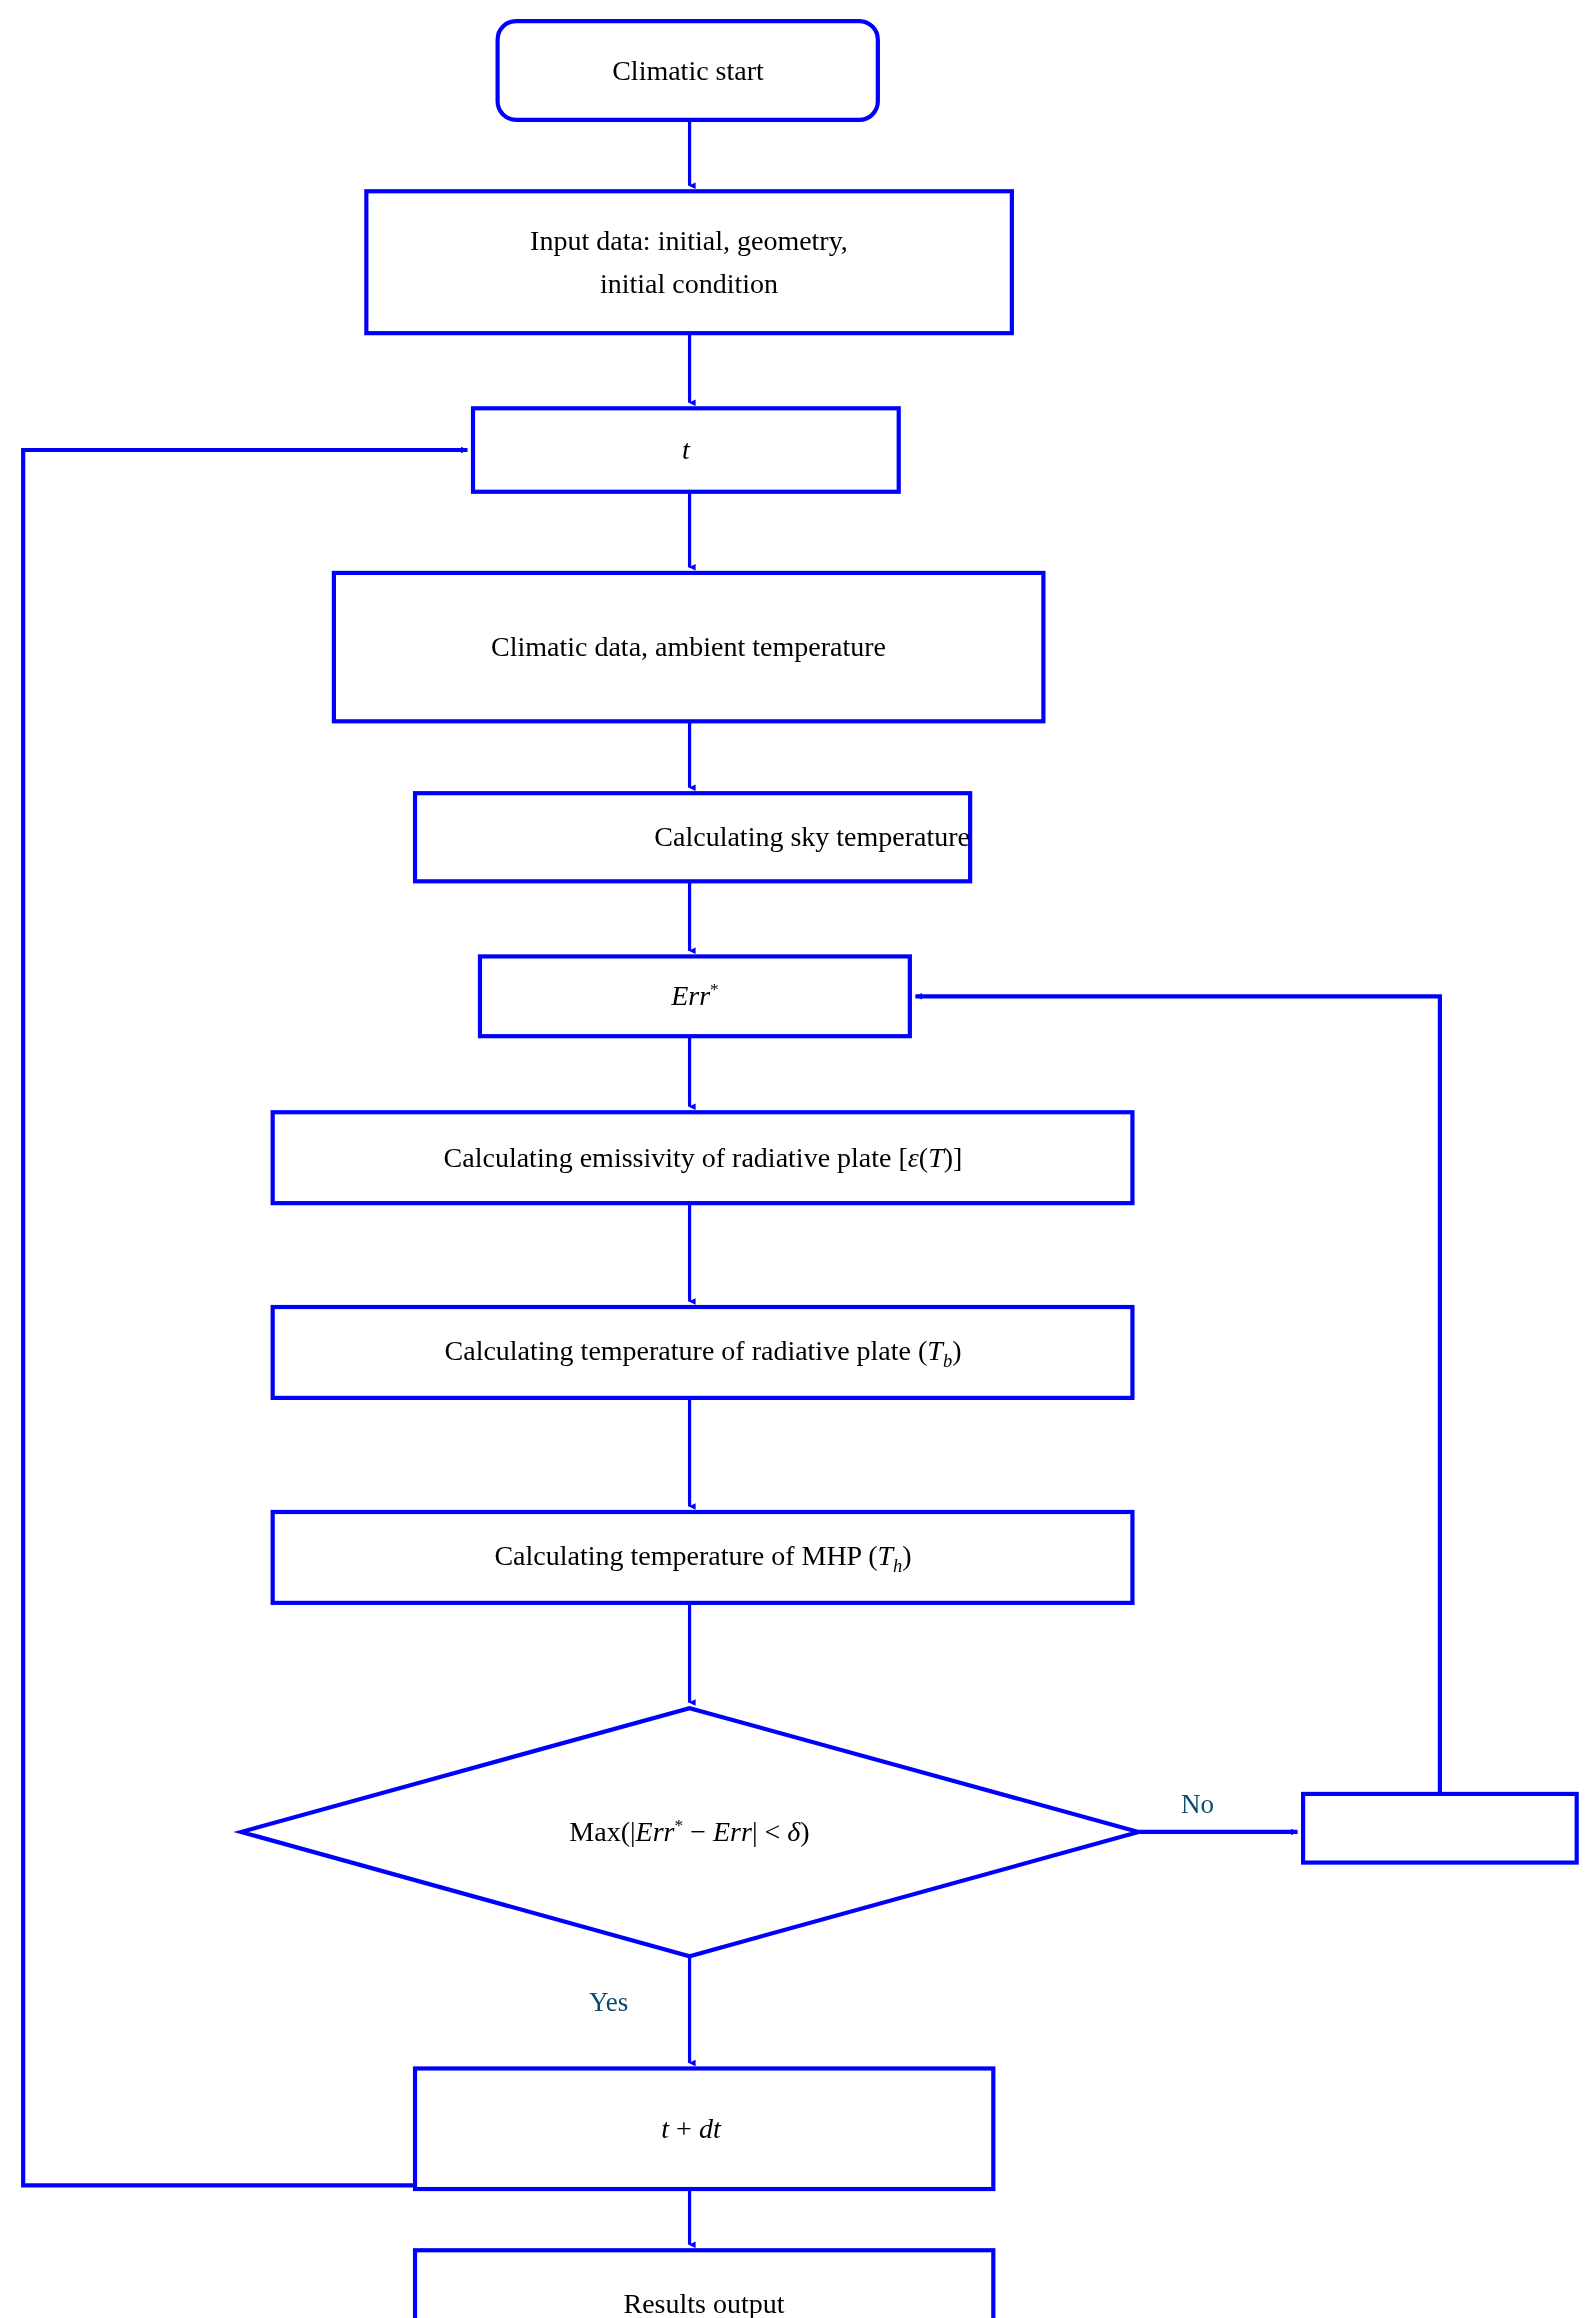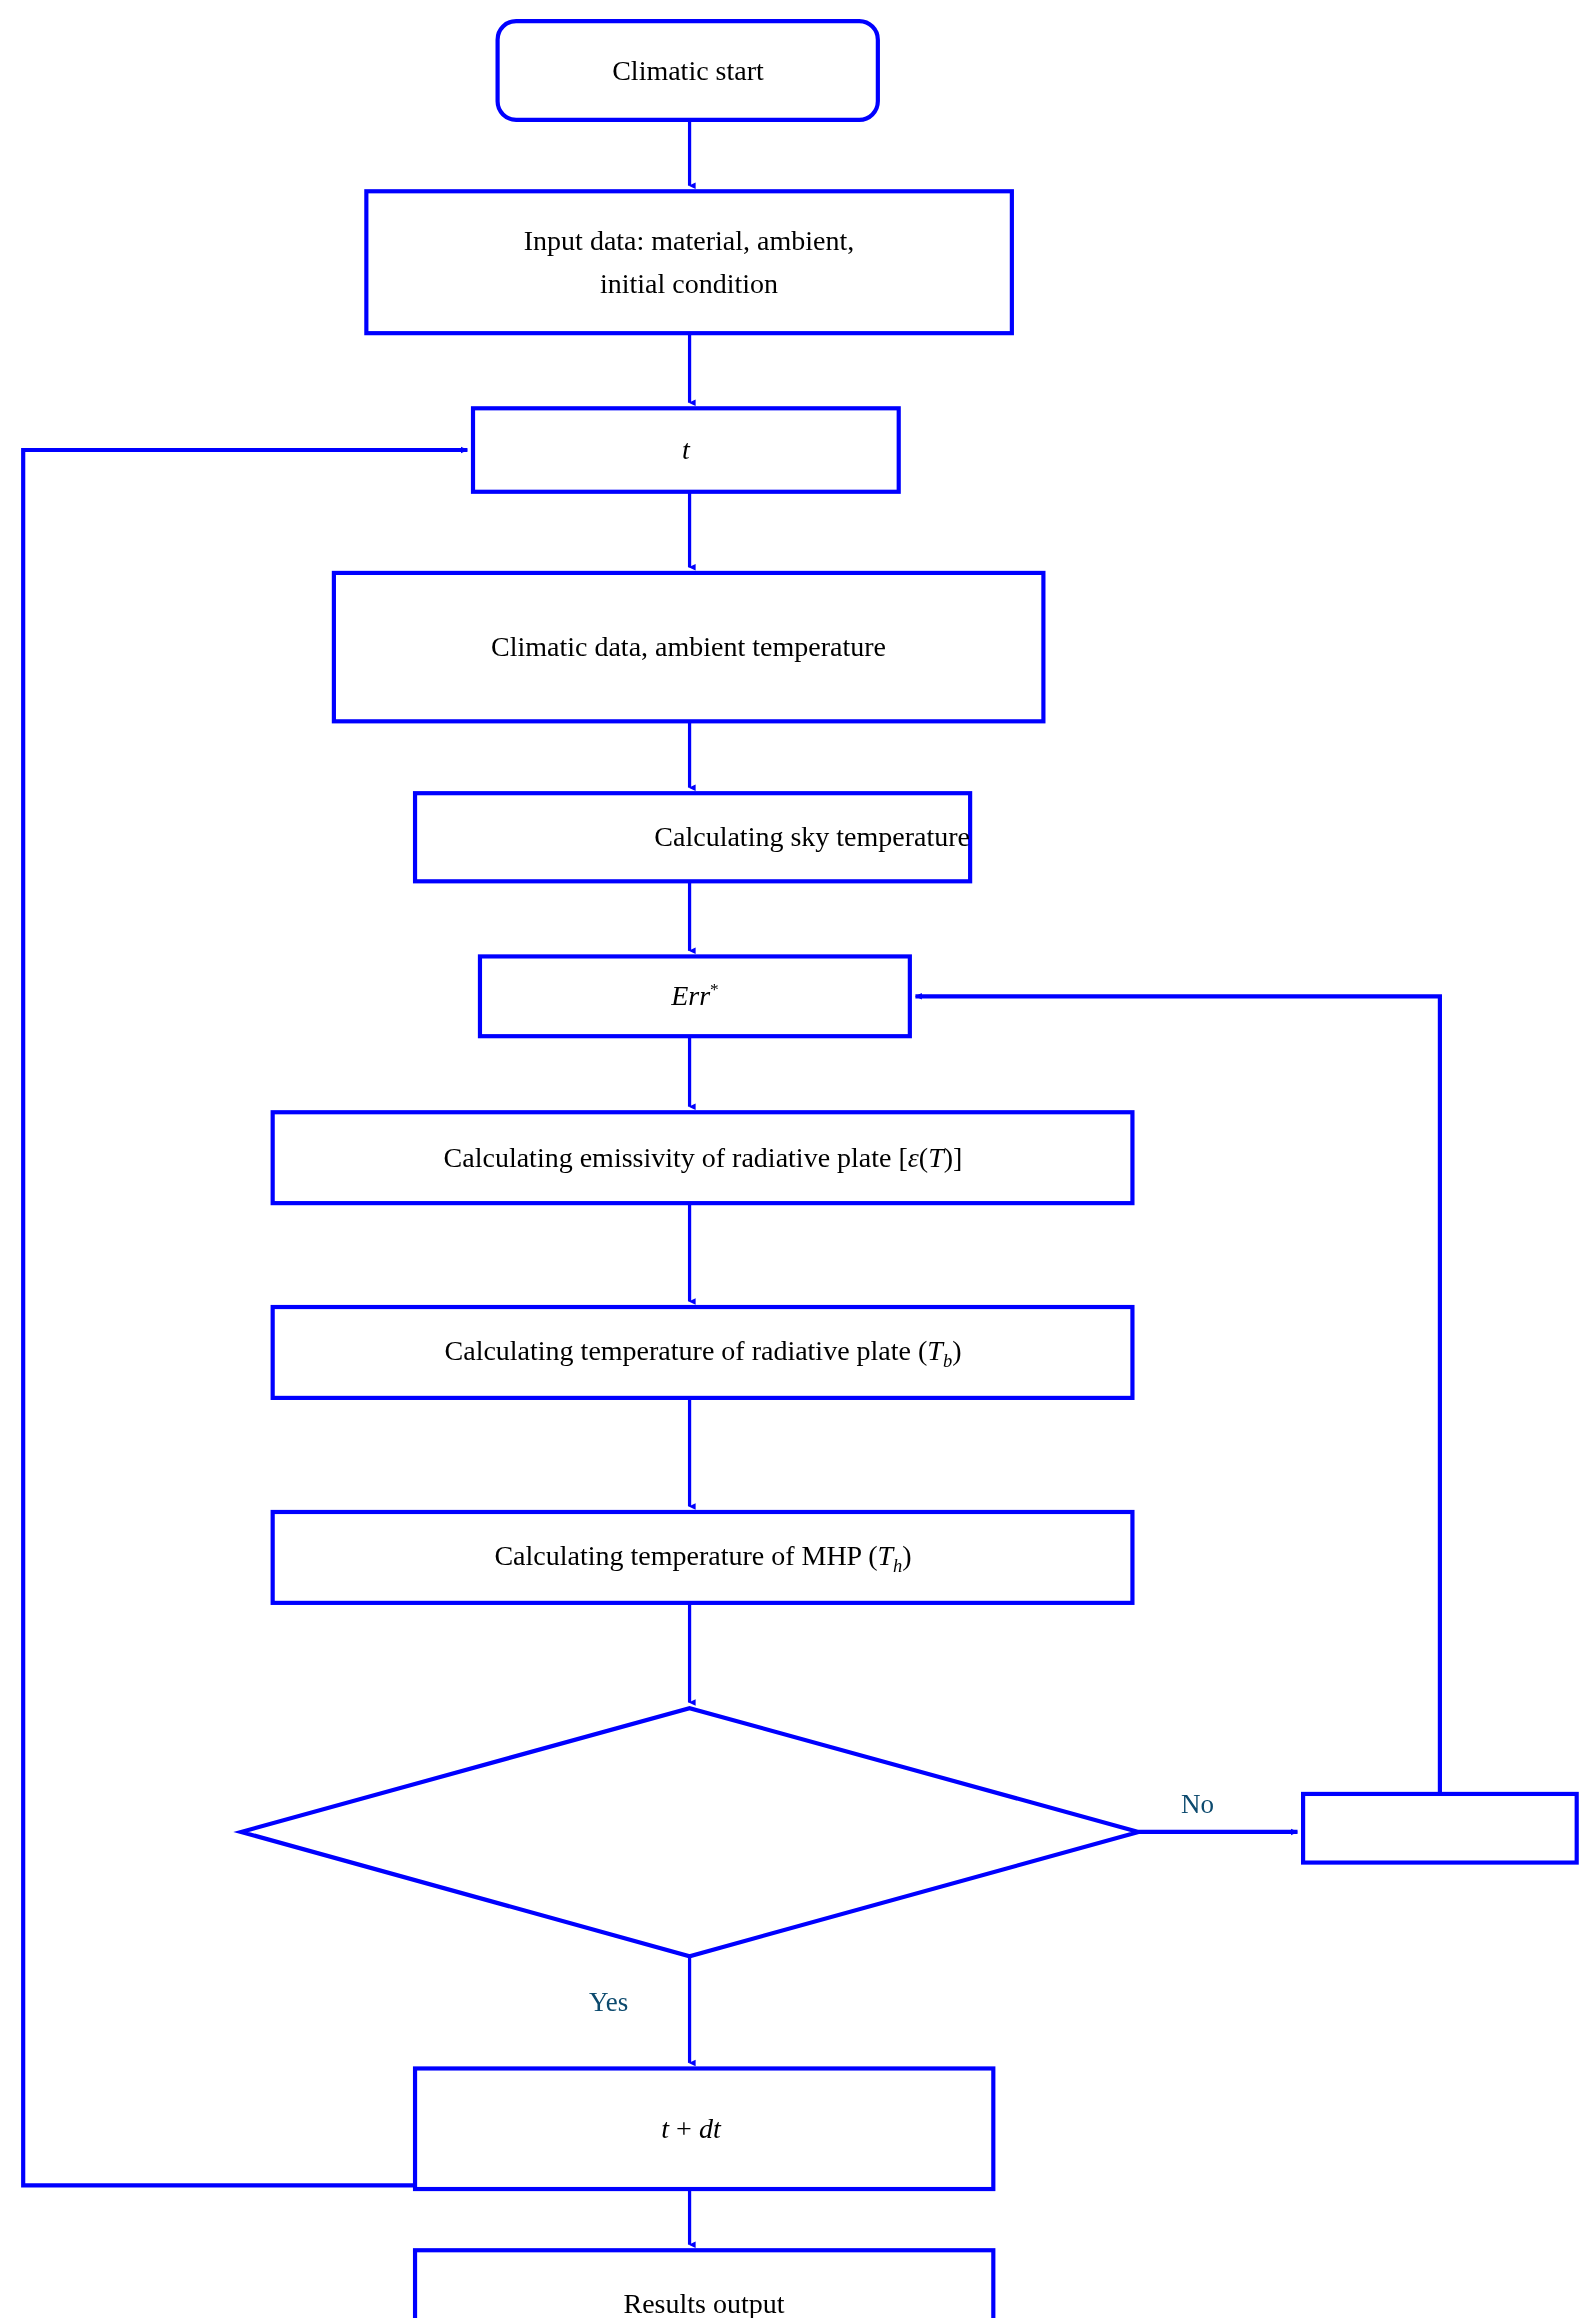--- a/index.html
+++ b/index.html
@@ -130,21 +130,21 @@
     <line x1="1487" y1="4720" x2="1487" y2="4840" stroke="#0000FF" stroke-width="7" marker-end="url(#arrowdown)"></line>
 
     <line x1="1487" y1="5082" x2="1487" y2="5246" stroke="#0000FF" stroke-width="7" marker-end="url(#arrowdown)"></line>
   </svg>
 
   <div class="node-label" style="left:498px; top:21px; width:380px; height:99px;">
     <span>Climatic start</span>
   </div>
 
   <div class="node-label" style="left:366px; top:191px; width:646px; height:142px; flex-direction:column;">
-    <span>Input data: material, ambient,</span>
+    <span>Input data: initial, geometry,</span>
     <span>initial condition</span>
   </div>
 
   <div class="node-label" style="left:473px; top:408px; width:426px; height:83px;">
     <span class="it">t</span>
   </div>
 
   <div class="node-label" style="left:334px; top:573px; width:709px; height:148px;">
     <span>Climatic data, ambient temperature</span>
   </div>
@@ -162,20 +162,23 @@
   </div>
 
   <div class="node-label" style="left:273px; top:1307px; width:860px; height:91px;">
     <span><span>Calculating temperature of radiative plate (</span><span class="it">T</span><span class="sub">b</span><span>)</span></span>
   </div>
 
   <div class="node-label" style="left:273px; top:1512px; width:860px; height:91px;">
     <span><span>Calculating temperature of MHP (</span><span class="it">T</span><span class="sub">h</span><span>)</span></span>
   </div>
 
+  <div class="node-label" style="left:380px; top:1799px; width:619px; height:65px;">
+    <span><span>Max(|</span><span class="it">Err</span><span class="sup">*</span><span> − </span><span class="it">Err</span><span>| &lt; </span><span class="it">δ</span><span>)</span></span>
+  </div>
 
 
   <div class="node-label" style="left:402px; top:2068px; width:578px; height:121px;">
     <span><span class="it">t</span><span> + </span><span class="it">dt</span></span>
   </div>
 
   <div class="node-label" style="left:415px; top:2250px; width:578px; height:107px;">
     <span>Results output</span>
   </div>
 

